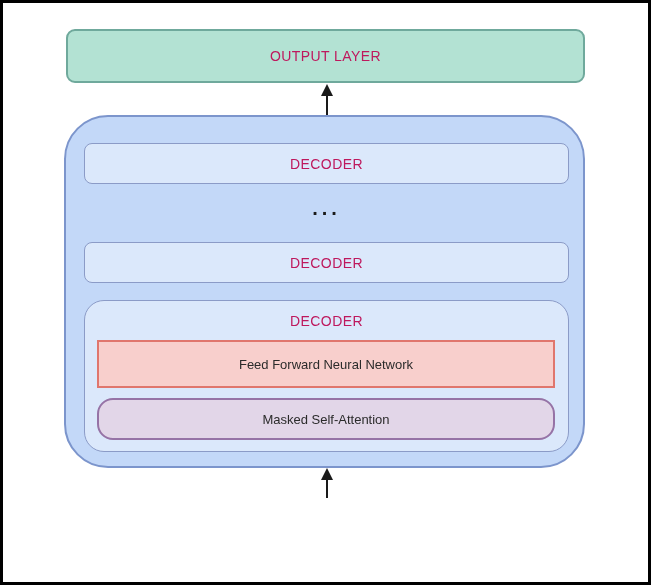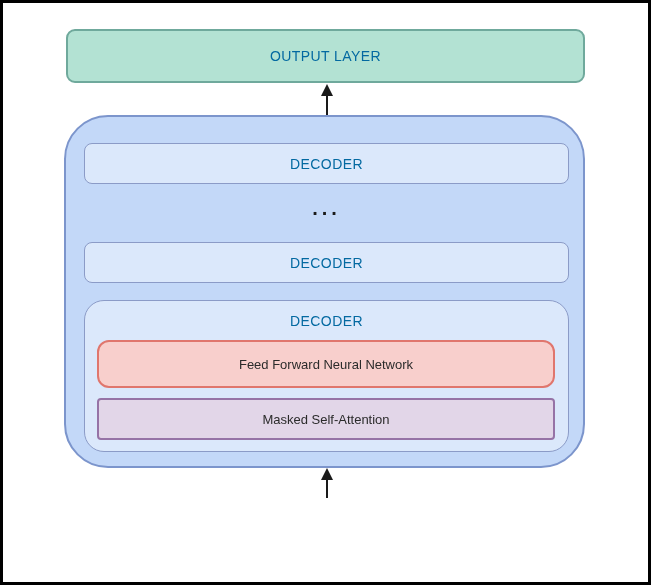--- a/index.html
+++ b/index.html
@@ -21,21 +21,21 @@
     display: flex;
     align-items: center;
     justify-content: center;
     box-sizing: border-box;
     color: #2b2b2b;
     text-align: center;
   }
   .caps-label {
     font-size: 14px;
     letter-spacing: 0.4px;
-    color: #0369a1;
+    color: #be185d;
   }
   .mixed-label {
     font-size: 13px;
     color: #2b2b2b;
   }
   .output-layer {
     left: 66px; top: 29px; width: 519px; height: 54px;
     background: var(--output_fill);
     border: 2px solid var(--output_stroke);
     border-radius: 9px;
@@ -78,27 +78,27 @@
   }
   .decoder-detailed-label {
     position: absolute;
     left: 0; top: 0; width: 100%; height: 40px;
     display: flex; align-items: center; justify-content: center;
   }
   .ffnn-box {
     left: 97px; top: 340px; width: 458px; height: 48px;
     background: var(--ffnn_fill);
     border: 2px solid var(--ffnn_stroke);
-    border-radius: 12px;
+    border-radius: 0;
   }
   .masked-box {
     left: 97px; top: 398px; width: 458px; height: 42px;
     background: var(--masked_fill);
     border: 2px solid var(--masked_stroke);
-    border-radius: 4px;
+    border-radius: 16px;
   }
   .arrow-up {
     position: absolute;
     width: 14px;
     display: flex;
     flex-direction: column;
     align-items: center;
   }
   .arrow-up .head {
     width: 0; height: 0;

